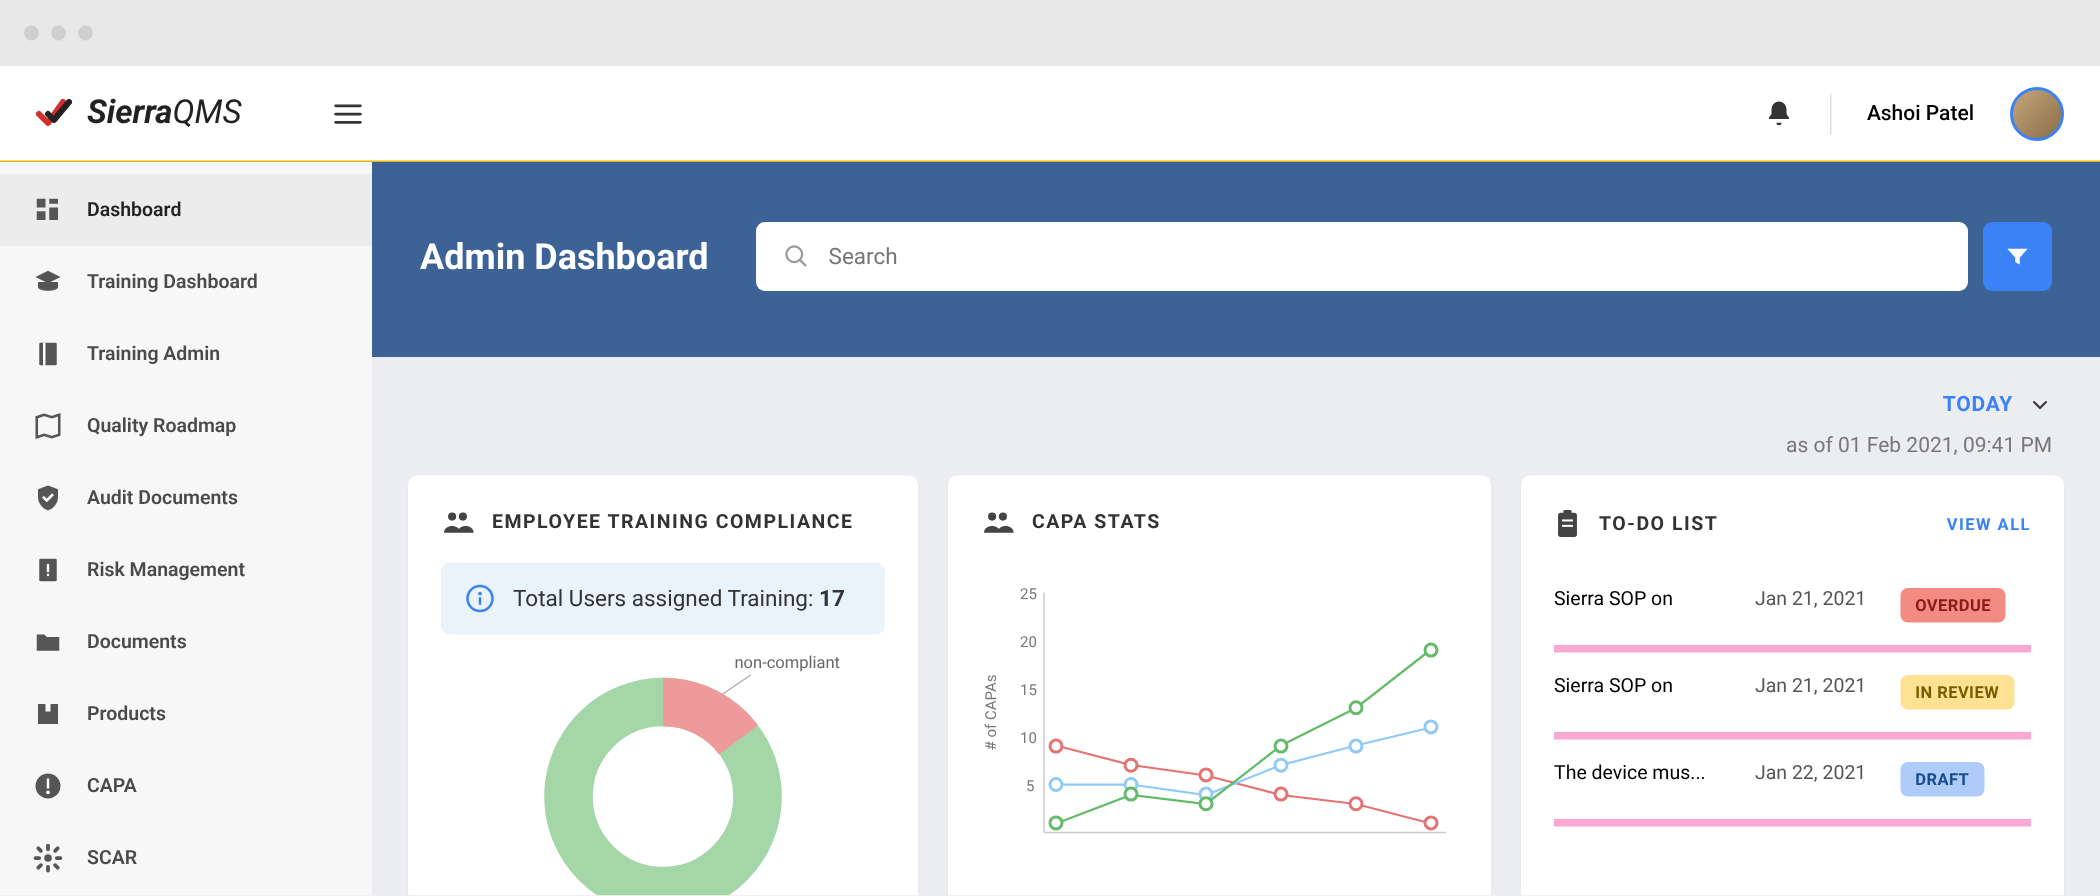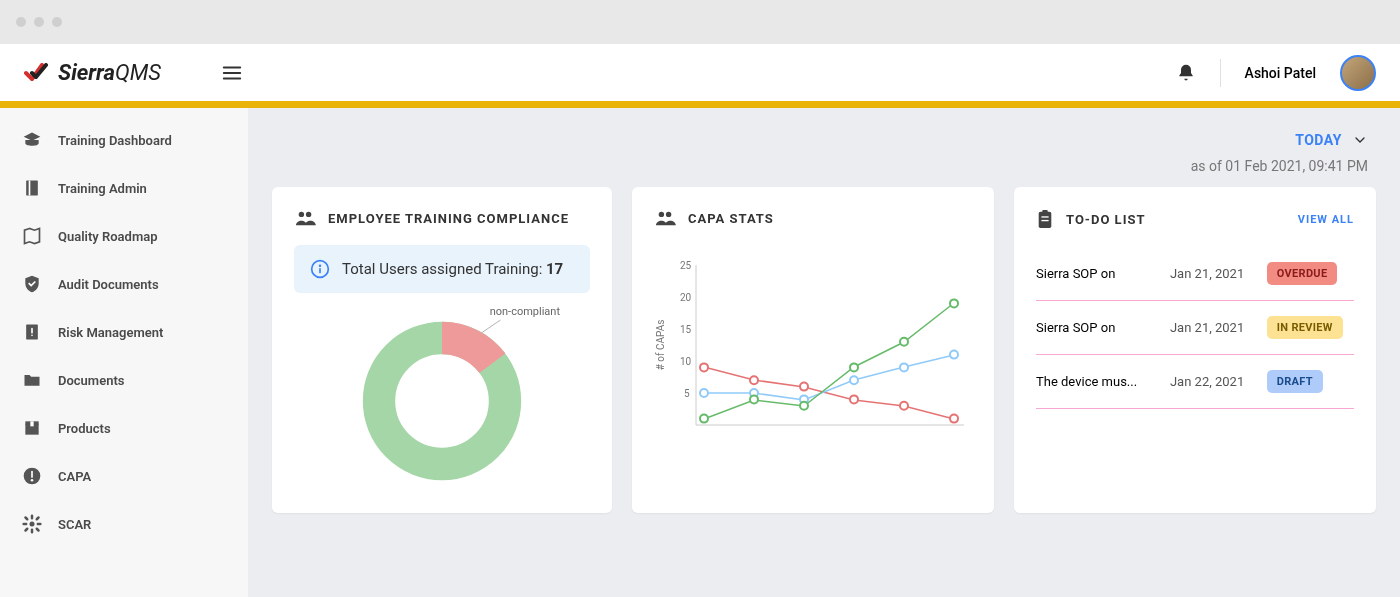--- a/index.html
+++ b/index.html
@@ -1,20 +1,20 @@
 <!DOCTYPE html>
 <html><head>
 <meta charset="utf-8">
 <style>
 * { margin: 0; padding: 0; box-sizing: border-box; font-family: -apple-system, BlinkMacSystemFont, "Segoe UI", Roboto, Helvetica, Arial, sans-serif; }
 body { background: #e8e8e8; width: 1400px; height: 597px; overflow: hidden; }
 .browser-chrome { height: 44px; background: #e8e8e8; display: flex; align-items: center; padding: 0 16px; gap: 8px; }
 .dot { width: 10px; height: 10px; border-radius: 50%; background: #cfcfcf; }
 .app-shell { background: #fff; display: flex; flex-direction: column; height: calc(597px - 44px); }
-.topbar { height: 64px; border-bottom: 7px solid #eab308; display: flex; align-items: center; padding: 0 24px; justify-content: space-between; }
+.topbar { height: 64px; border-bottom: 1px solid #eab308; display: flex; align-items: center; padding: 0 24px; justify-content: space-between; }
 .topbar-left { display: flex; align-items: center; gap: 60px; }
 .logo { display: flex; align-items: center; gap: 6px; font-size: 22px; font-weight: 700; color: #222; font-style: italic; }
 .logo .thin { font-weight: 400; }
 .topbar-right { display: flex; align-items: center; gap: 24px; }
 .divider-v { width: 1px; height: 28px; background: #e0e0e0; }
 .username { font-size: 14px; color: #000000; font-weight: 500; }
 .avatar { width: 36px; height: 36px; border-radius: 50%; background: linear-gradient(135deg, #c4a57b, #8b6f47); border: 2px solid #3b82f6; }
 .main-area { display: flex; flex: 1; overflow: hidden; }
 .sidebar { width: 248px; background: #f7f7f7; padding-top: 8px; }
 .sidebar-item { display: flex; align-items: center; gap: 16px; padding: 14px 22px; font-size: 13px; font-weight: 600; color: #4a4a4a; cursor: pointer; }
@@ -36,21 +36,21 @@
 .card-header { display: flex; align-items: center; gap: 12px; margin-bottom: 18px; justify-content: space-between; }
 .card-header-left { display: flex; align-items: center; gap: 12px; }
 .card-title { font-size: 13px; font-weight: 700; letter-spacing: 1px; color: #333; }
 .info-banner { background: #e8f3fb; border-radius: 6px; padding: 14px 16px; display: flex; align-items: center; gap: 12px; font-size: 15px; color: #333; margin-bottom: 18px; }
 .info-banner .count { font-weight: 700; }
 .donut-wrap { display: flex; justify-content: center; position: relative; }
 .nc-label { position: absolute; top: -6px; right: 30px; font-size: 11px; color: #666; }
 .view-all { color: #3b82f6; font-size: 11px; font-weight: 700; letter-spacing: 1px; cursor: pointer; }
 .todo-table { width: 100%; font-size: 13px; }
 .todo-head { display: flex; font-weight: 700; color: #333; padding: 12px 0; border-bottom: 1px solid #eee; }
-.todo-row { display: flex; padding: 15px 0; border-bottom: 1px solid #f9a8d4; align-items: center; }
+.todo-row { display: flex; padding: 15px 0; border-bottom: 5px solid #f9a8d4; }
 .col-item { flex: 1.3; white-space: nowrap; overflow: hidden; text-overflow: ellipsis; padding-right: 8px; }
 .col-date { flex: 1; color: #555; }
 .col-status { flex: 0.9; }
 .badge { display: inline-block; padding: 5px 10px; border-radius: 5px; font-size: 11px; font-weight: 700; letter-spacing: 0.3px; }
 .badge.overdue { background: #f28b82; color: #8b1a1a; }
 .badge.inreview { background: #fde293; color: #7a5c00; }
 .badge.draft { background: #aecbfa; color: #1a4b8b; }
 .chart-wrap svg { display: block; }
 .axis-label { font-size: 10px; fill: #777; }
 .card1 { width: 340px; }
@@ -87,20 +87,31 @@
       </svg>
       <div class="divider-v"></div>
       <span class="username">Ashoi Patel</span>
       <div class="avatar"></div>
     </div>
   </div>
 
   <div class="main-area">
 
     <div class="sidebar" id="sidebar">
+        <div class="sidebar-item active">
+          <span class="icon">
+            <svg width="20" height="20" viewBox="0 0 24 24">
+              <rect x="3" y="3" width="7" height="7" fill="#555"></rect>
+              <rect x="13" y="3" width="7" height="4" fill="#555"></rect>
+              <rect x="13" y="10" width="7" height="10" fill="#555"></rect>
+              <rect x="3" y="13" width="7" height="7" fill="#555"></rect>
+            </svg>
+          </span>
+          <span>Dashboard</span>
+        </div>
         <div class="sidebar-item">
           <span class="icon">
             <svg width="20" height="20" viewBox="0 0 24 24">
               <path d="M12 3L2 8l10 5 10-5-10-5zM4 12v4c0 2 4 3 8 3s8-1 8-3v-4" fill="#555"></path>
             </svg>
           </span>
           <span>Training Dashboard</span>
         </div>
         <div class="sidebar-item">
           <span class="icon">
@@ -171,20 +182,37 @@
               <circle cx="12" cy="12" r="3" fill="#555"></circle>
               <path d="M12 2v3M12 19v3M4.2 4.2l2.1 2.1M17.7 17.7l2.1 2.1M2 12h3M19 12h3M4.2 19.8l2.1-2.1M17.7 6.3l2.1-2.1" stroke="#555" stroke-width="3" stroke-linecap="round"></path>
             </svg>
           </span>
           <span>SCAR</span>
         </div>
       </div>
 
     <div class="content">
 
+      <div class="hero">
+        <div class="hero-title">Admin Dashboard</div>
+        <div class="search-wrap">
+          <div class="search-box">
+            <svg width="18" height="18" viewBox="0 0 24 24">
+              <circle cx="10" cy="10" r="7" stroke="#999" stroke-width="2" fill="none"></circle>
+              <path d="M15 15l5 5" stroke="#999" stroke-width="2" stroke-linecap="round"></path>
+            </svg>
+            <input type="text" placeholder="Search" style="">
+          </div>
+          <div class="filter-btn">
+            <svg width="18" height="18" viewBox="0 0 24 24">
+              <path d="M3 5h18l-7 8v6l-4-2v-4z" fill="#fff"></path>
+            </svg>
+          </div>
+        </div>
+      </div>
 
       <div class="meta-row">
         <span class="today-label">TODAY</span>
         <svg width="16" height="16" viewBox="0 0 24 24">
           <path d="M6 9l6 6 6-6" stroke="#333" stroke-width="2" fill="none" stroke-linecap="round"></path>
         </svg>
       </div>
       <div class="timestamp-row">
         <span class="timestamp">as of 01 Feb 2021, 09:41 PM</span>
       </div>

